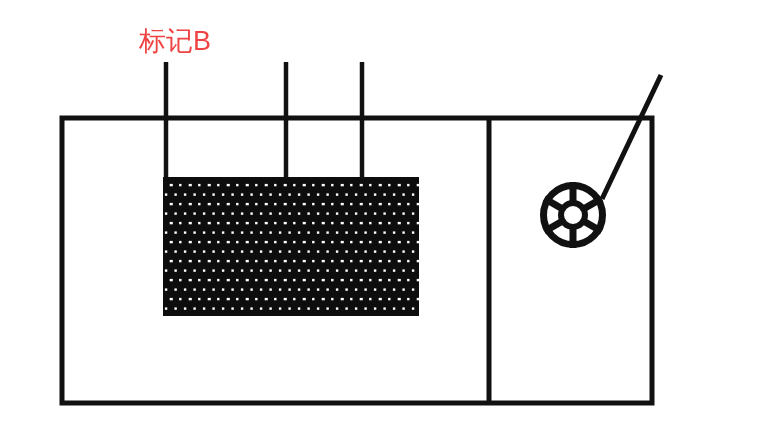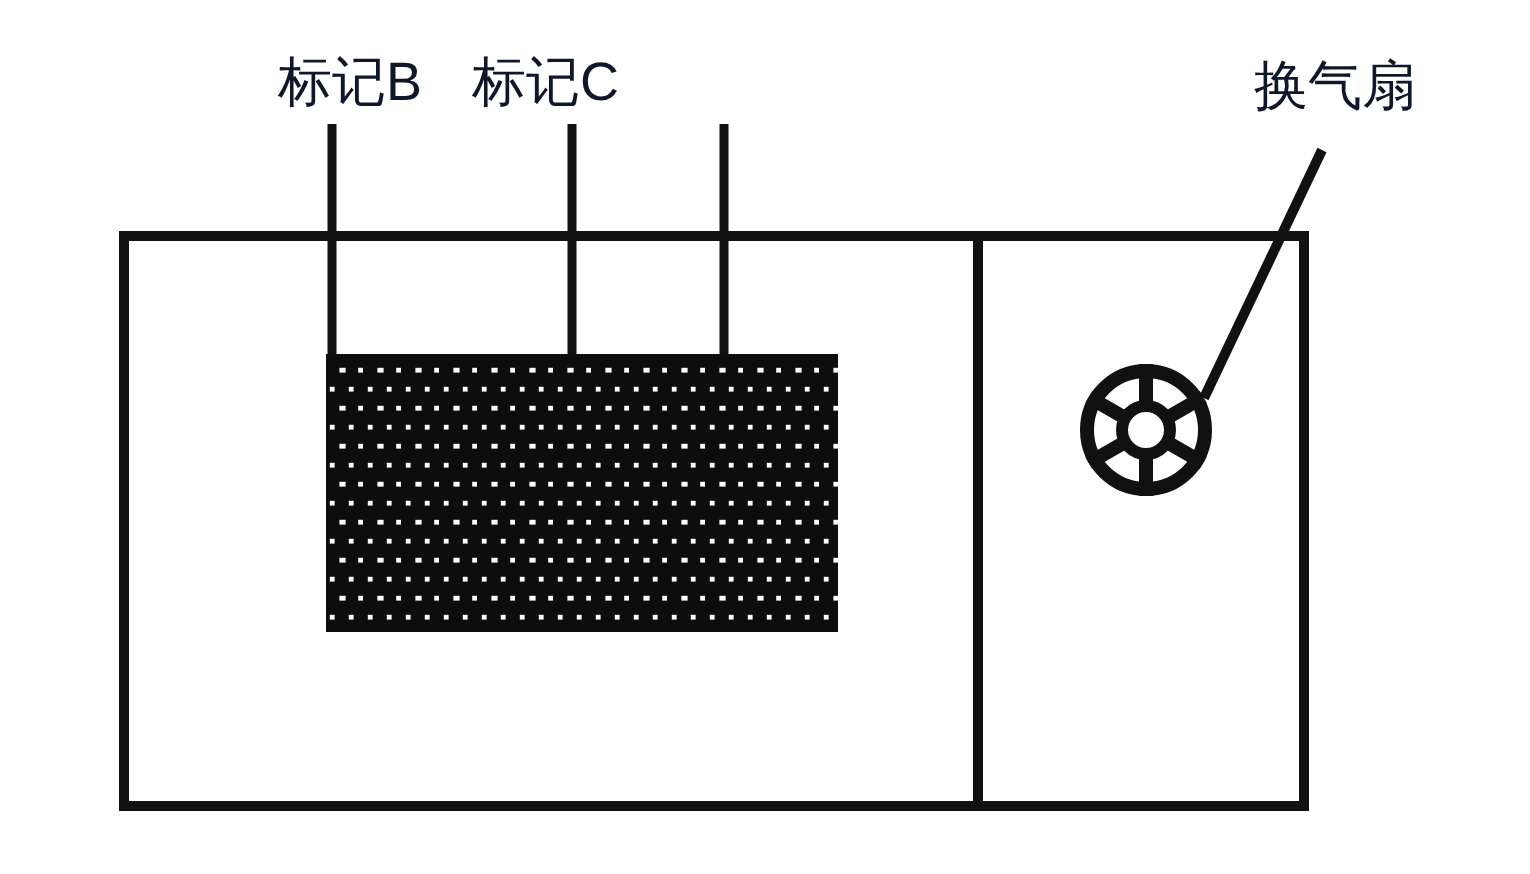--- a/index.html
+++ b/index.html
@@ -27,21 +27,21 @@
     top: 0;
     width: 765px;
     height: 437px;
     display: block;
   }
   .diag-label {
     position: absolute;
     font-family: "Liberation Sans", "DejaVu Sans", sans-serif;
     font-size: 27px;
     line-height: 30px;
-    color: #0f172a;
+    color: #ef4444;
     white-space: nowrap;
     letter-spacing: 0px;
   }
   #label-b  { left: 139px; top: 26px; }
   #label-c  { left: 236px; top: 26px; }
   #label-a  { left: 334px; top: 26px; }
   #label-fan{ left: 627px; top: 28px; }
 </style>
 </head>
 <body>
@@ -85,18 +85,16 @@
         <line x1="573" y1="215" x2="544.4" y2="231.5"></line>
         <line x1="573" y1="215" x2="544.4" y2="198.5"></line>
       </g>
       <circle cx="573" cy="215" r="12" fill="#ffffff" stroke="#111111" stroke-width="6"></circle>
     </g>
 
   </svg>
 
   <div class="diag-label" id="label-b">标记B</div>
 
-  <div class="diag-label" id="label-c">标记C</div>
 
 
-  <div class="diag-label" id="label-fan">换气扇</div>
 
 </div>
 
 </body></html>

